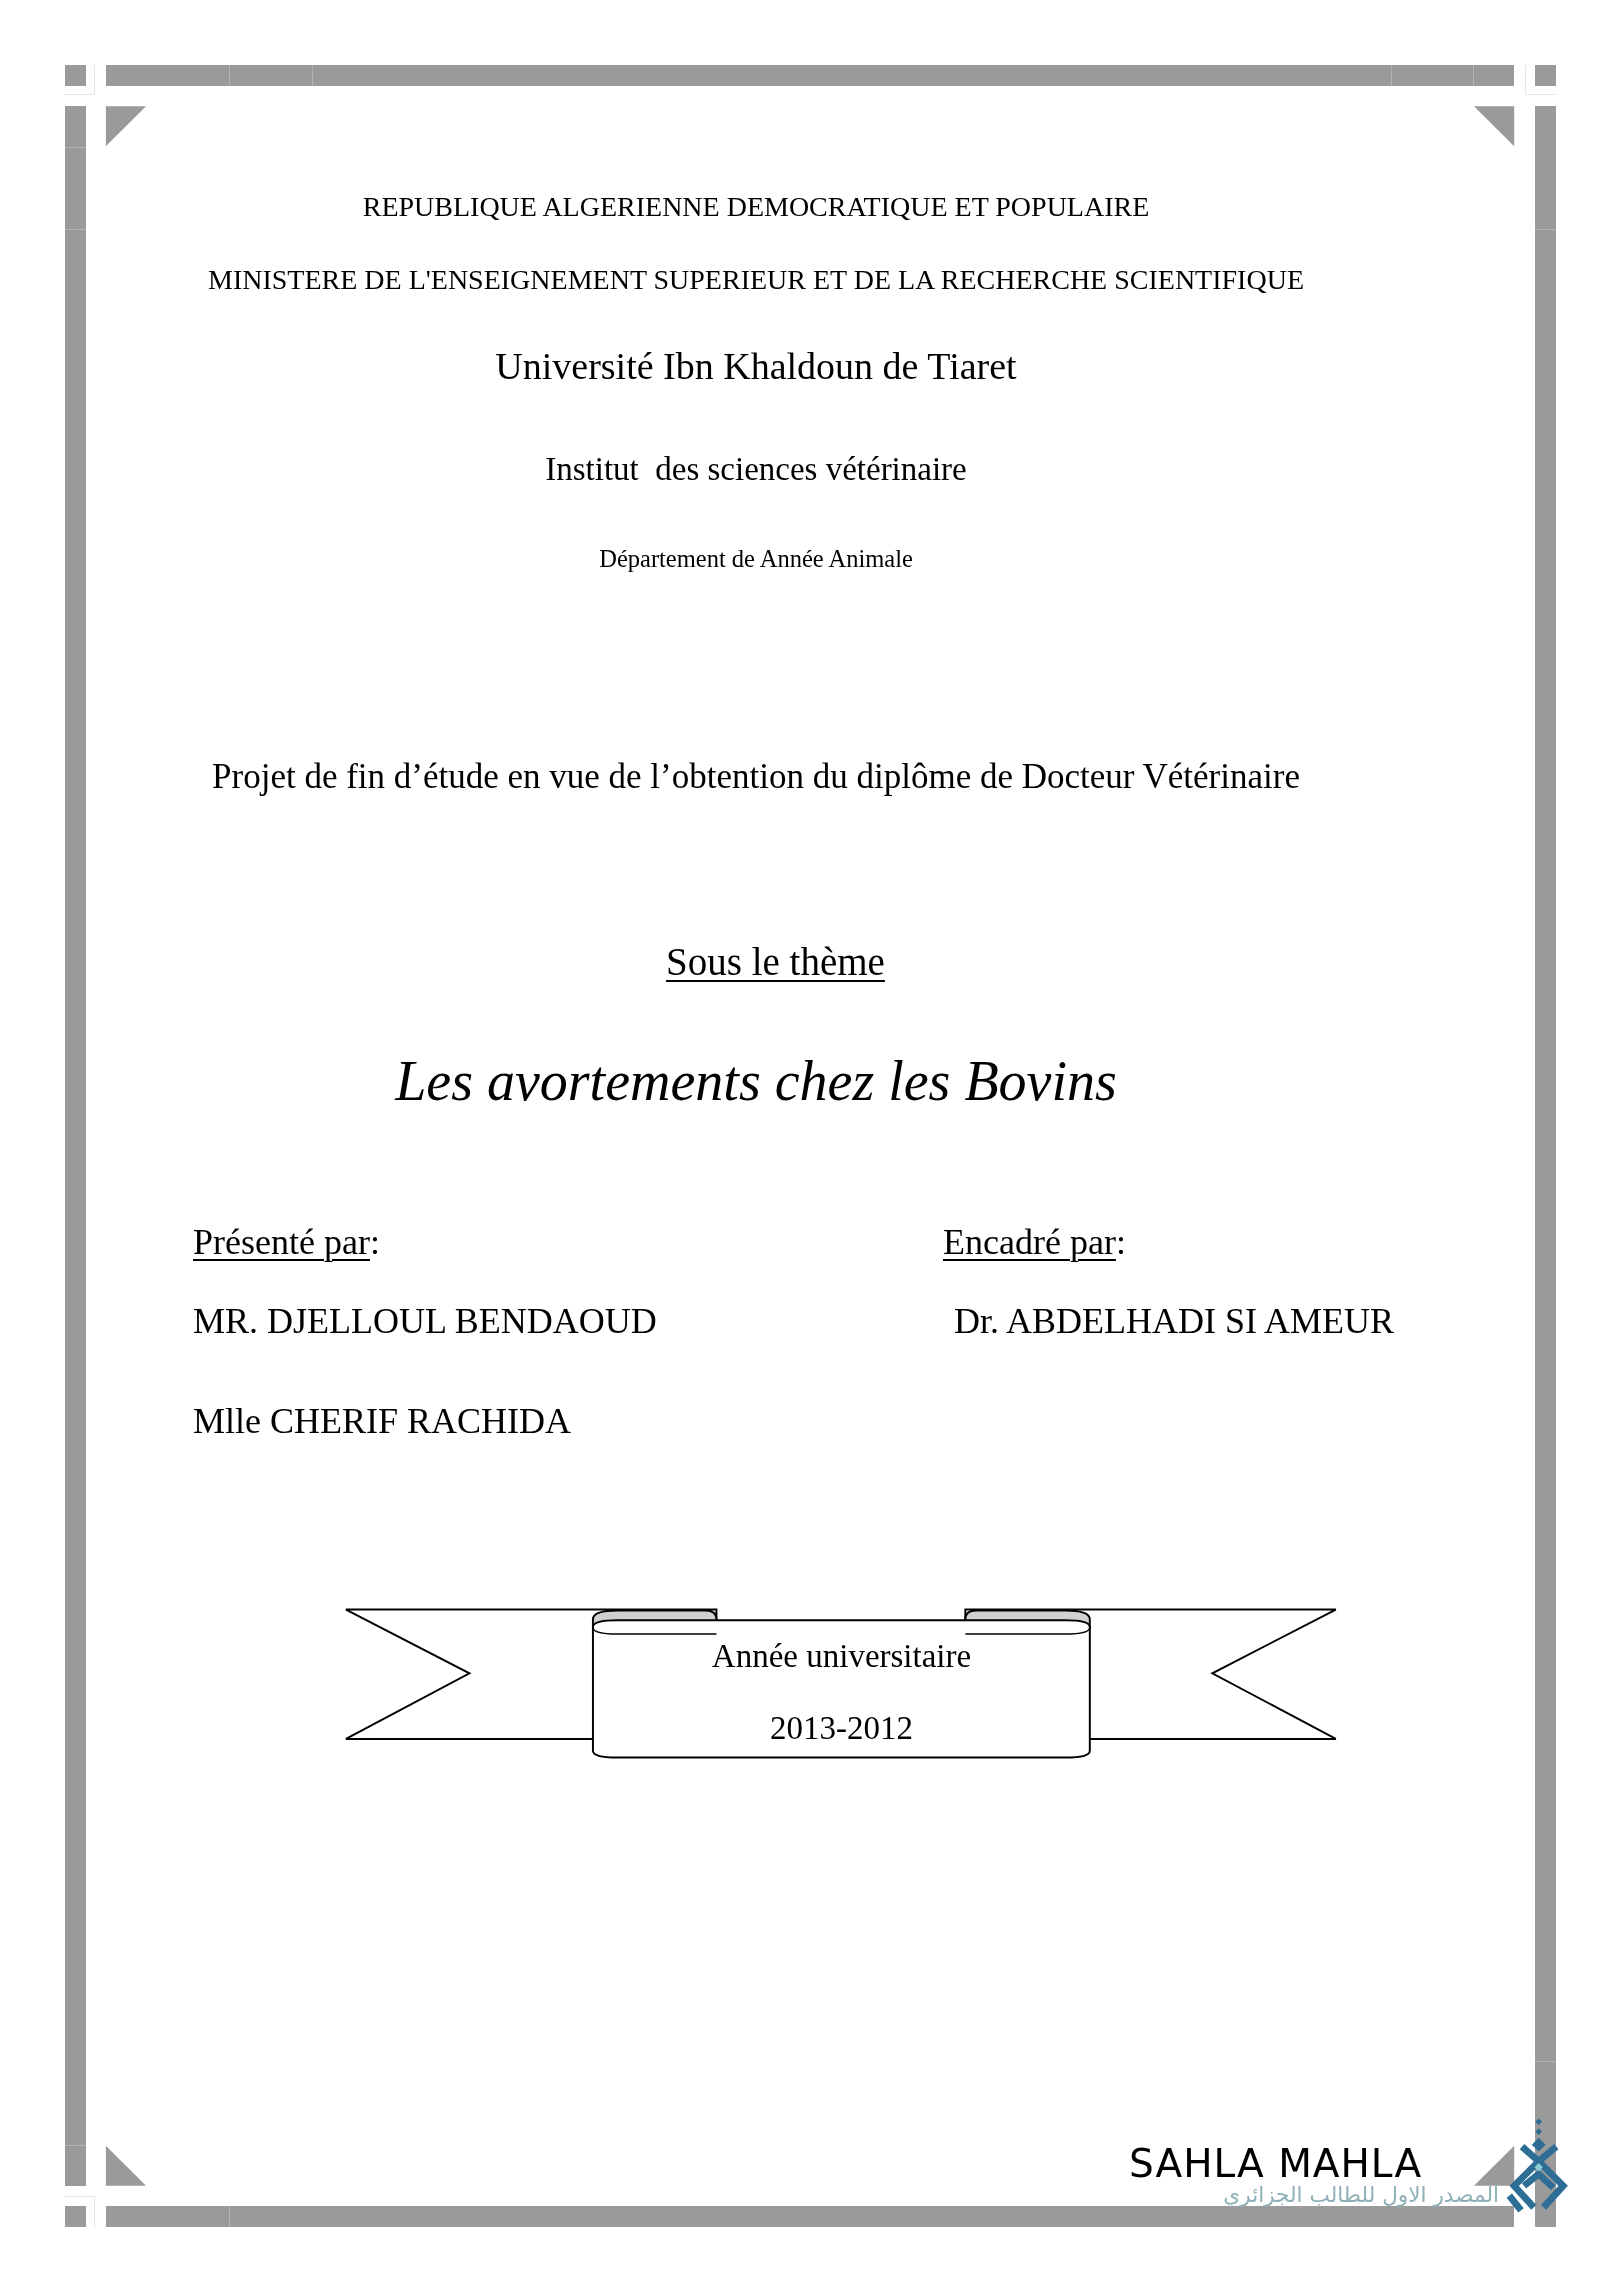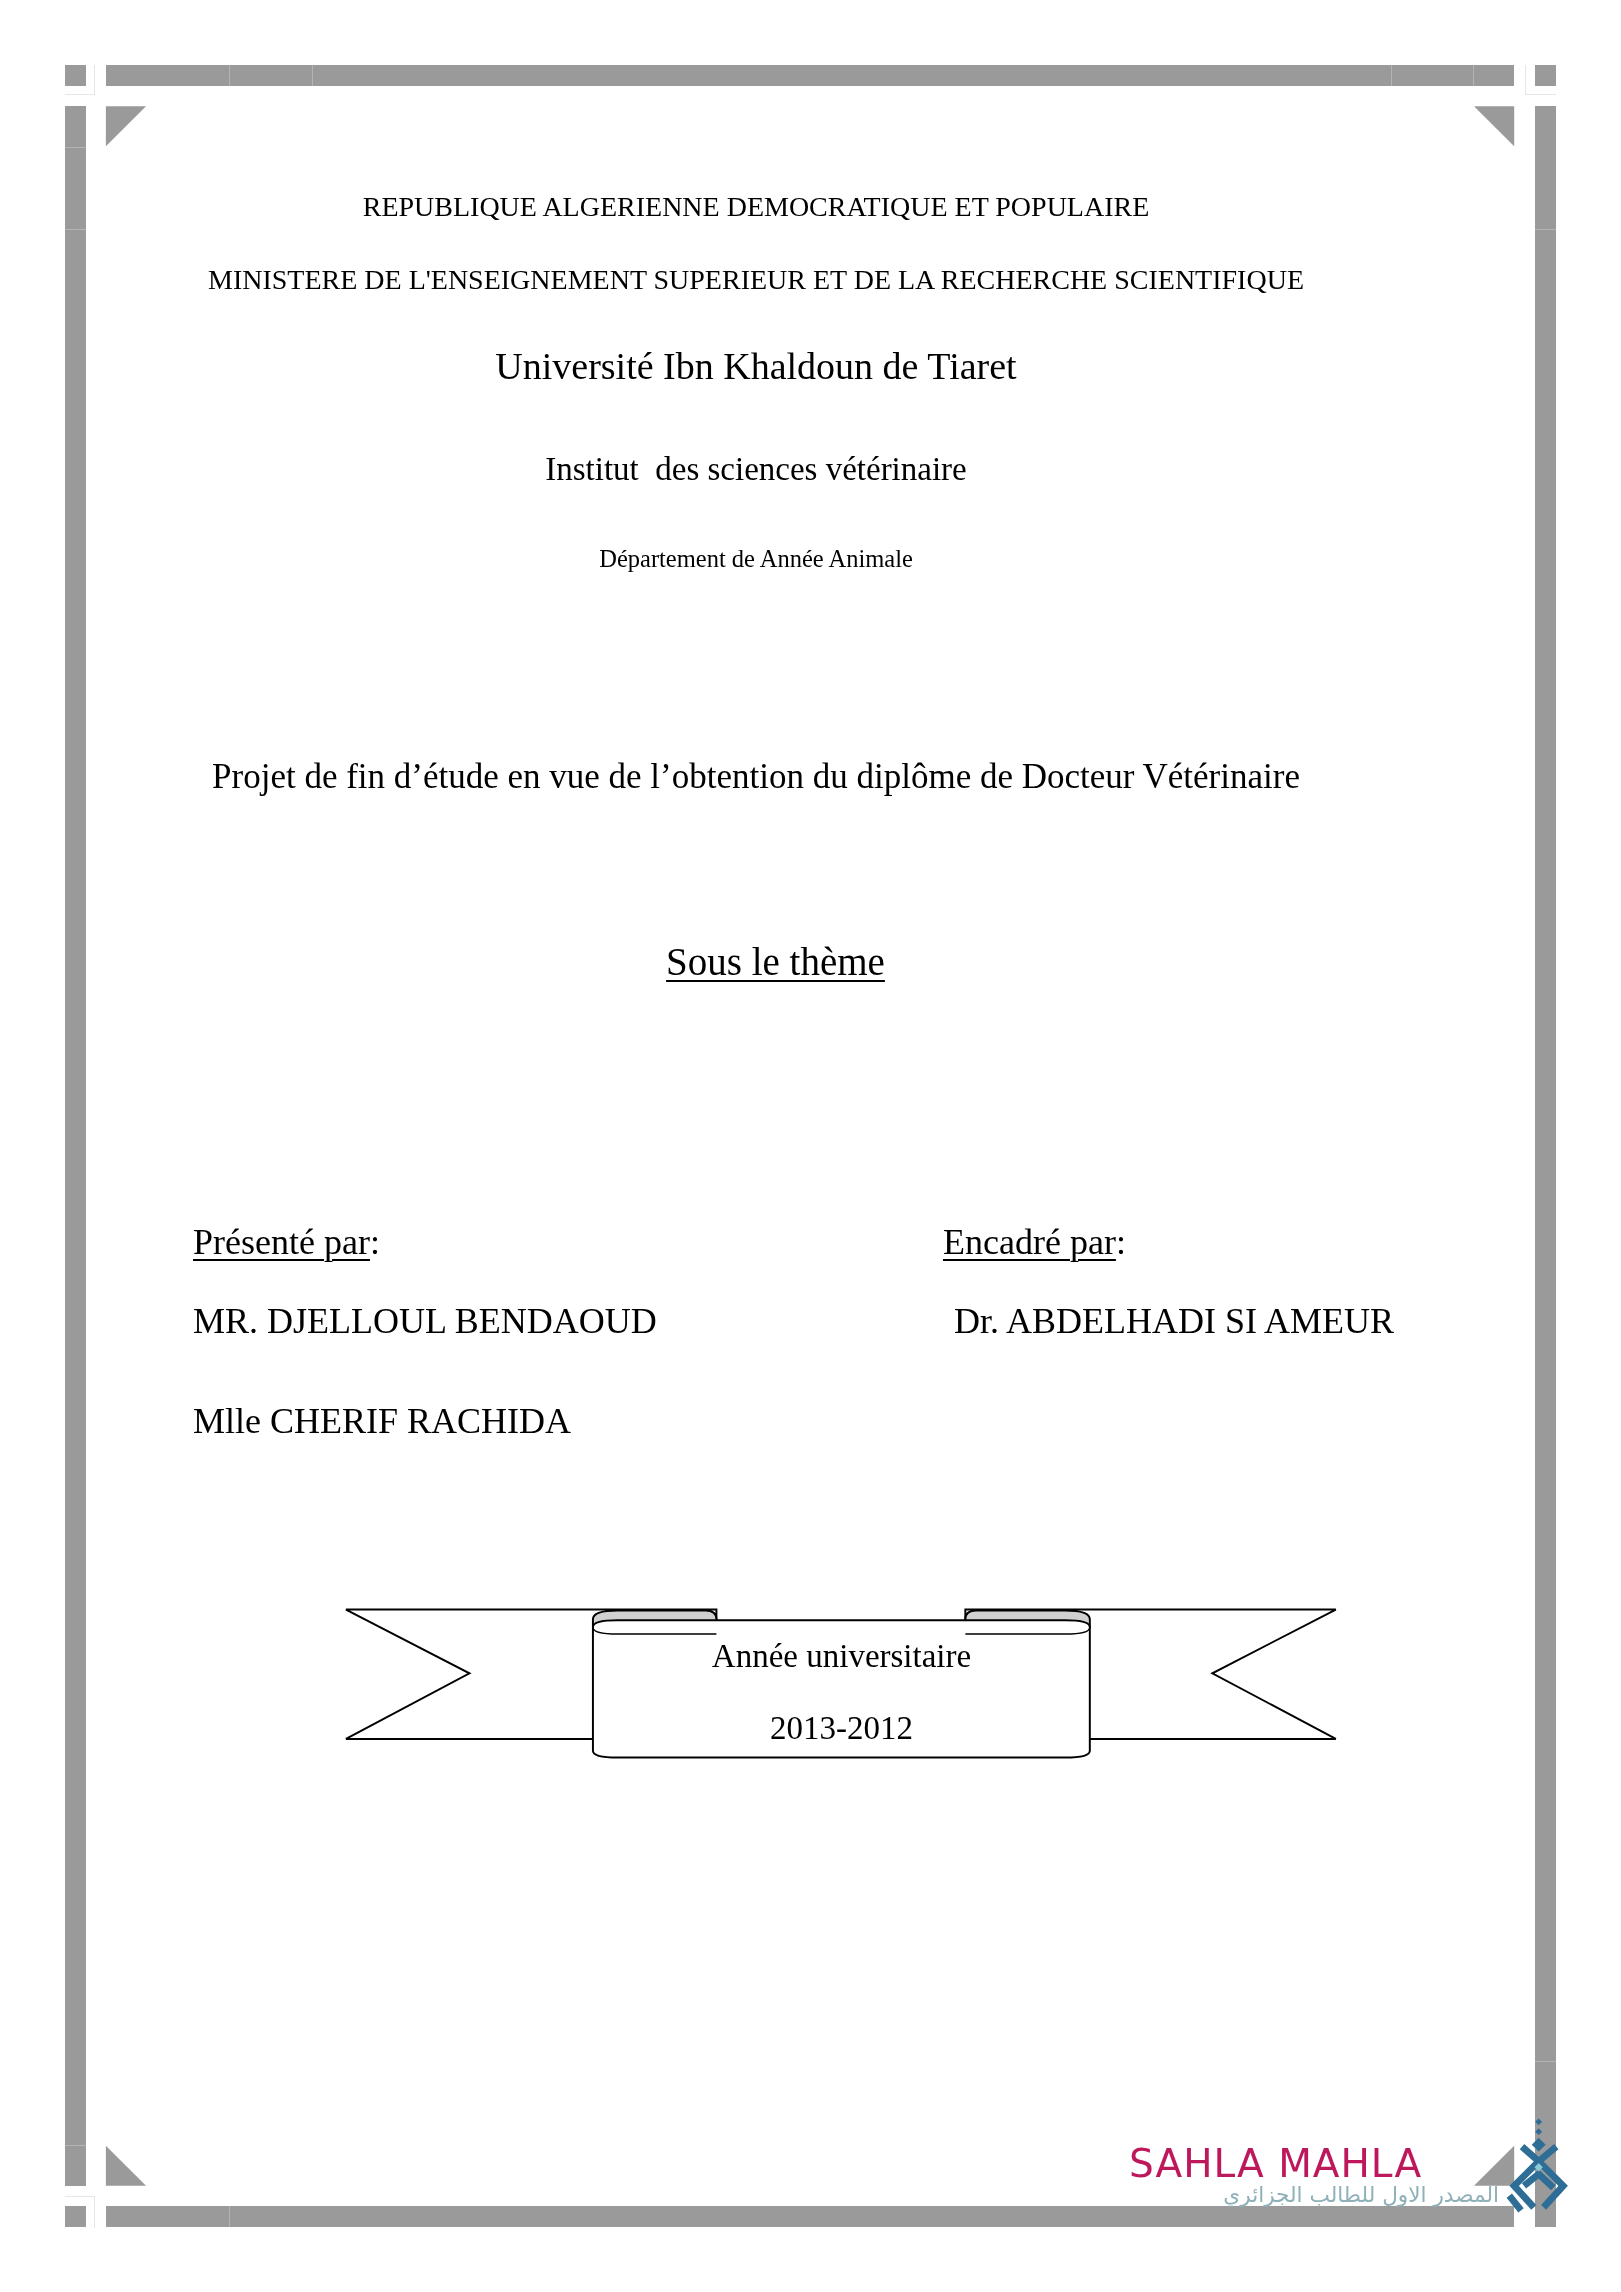--- a/index.html
+++ b/index.html
@@ -55,20 +55,21 @@
   <div class="line" style="top:193px;font-size:28px;">REPUBLIQUE ALGERIENNE DEMOCRATIQUE ET POPULAIRE</div>
   <div class="line" style="top:266px;font-size:28px;">MINISTERE DE L'ENSEIGNEMENT SUPERIEUR ET DE LA RECHERCHE SCIENTIFIQUE</div>
   <div class="line" style="top:347px;font-size:38px;">Université Ibn Khaldoun de Tiaret</div>
   <div class="line" style="top:453px;font-size:33px;">Institut  des sciences vétérinaire</div>
   <div class="line" style="top:547px;font-size:24.5px;">Département de Année Animale</div>
 
   <div class="line" style="top:759px;font-size:35px;">Projet de fin d’étude en vue de l’obtention du diplôme de Docteur Vétérinaire</div>
   <div class="line" style="top:903px;font-size:39px;">
     <span class="ul">Sous le thème</span>
   </div>
+  <div class="line" style="top:1053px;font-size:56px;font-style:italic;">Les avortements chez les Bovins</div>
 
   <div class="abs" style="left:193px;top:1224px;font-size:36px;"><span class="ul">Présenté par</span><span>:</span></div>
   <div class="abs" style="left:193px;top:1303px;font-size:36px;">MR. DJELLOUL BENDAOUD</div>
   <div class="abs" style="left:193px;top:1379px;font-size:36px;margin-top:24px;">Mlle CHERIF RACHIDA</div>
 
   <div class="abs" style="left:943px;top:1224px;font-size:36px;"><span class="ul">Encadré par</span><span>:</span></div>
   <div class="abs" style="left:954px;top:1303px;font-size:36px;">Dr. ABDELHADI SI AMEUR</div>
 
   <svg width="1621" height="2293" viewBox="0 0 1654 2339">
 
@@ -80,21 +81,21 @@
 
     <path d="M985,1660 L985,1652 Q985,1643 996,1643 L1087,1643 Q1112,1643 1112,1652 L1112,1660 Z" fill="#d0d0d0" stroke="#000" stroke-width="2"></path>
 
     <path d="M605,1660 Q605,1653 630,1653 L1087,1653 Q1112,1653 1112,1660 L1112,1786 Q1112,1793 1087,1793 L630,1793 Q605,1793 605,1786 Z" fill="#ffffff" stroke="#000" stroke-width="2"></path>
     <path d="M605,1660 Q605,1667 630,1667 L731,1667" fill="none" stroke="#000" stroke-width="1.5"></path>
     <path d="M985,1667 L1087,1667 Q1112,1667 1112,1660" fill="none" stroke="#000" stroke-width="1.5"></path>
   </svg>
   <div class="abs" style="left:593px;width:497px;text-align:center;top:1640px;font-size:33px;">Année universitaire</div>
   <div class="abs" style="left:593px;width:497px;text-align:center;top:1712px;font-size:33px;">2013-2012</div>
 
-  <div class="abs" style="left:1129px;top:2144px;font-family:'DejaVu Sans','Liberation Sans',sans-serif;font-size:39px;color:#be185d;letter-spacing:1px;">SAHLA MAHLA</div>
+  <div class="abs" style="left:1129px;top:2144px;font-family:'DejaVu Sans','Liberation Sans',sans-serif;font-size:39px;color:#000000;letter-spacing:1px;">SAHLA MAHLA</div>
   <div class="abs" style="left:1129px;top:2184px;width:370px;text-align:right;direction:rtl;font-family:'DejaVu Sans',sans-serif;font-size:21.6px;color:#8fb0b8;">المصدر الاول للطالب الجزائري</div>
   <svg width="1621" height="2293" viewBox="0 0 1654 2339">
     <g fill="none" stroke="#2e6e96" stroke-width="7" stroke-linejoin="miter">
       <rect x="1568" y="2162" width="5" height="5" fill="#2e6e96" stroke="none" transform="rotate(45 1570 2164)"></rect>
       <rect x="1568" y="2172" width="5" height="5" fill="#2e6e96" stroke="none" transform="rotate(45 1570 2174)"></rect>
       <rect x="1565" y="2183" width="10" height="10" fill="#2e6e96" stroke="none" transform="rotate(45 1570 2188)"></rect>
       <path d="M1553,2190 L1570,2205 L1588,2190"></path>
       <path d="M1570,2205 L1545,2230 L1565,2252"></path>
       <path d="M1570,2205 L1595,2230 L1575,2252"></path>
       <path d="M1555,2230 L1570,2218 L1585,2232"></path>

